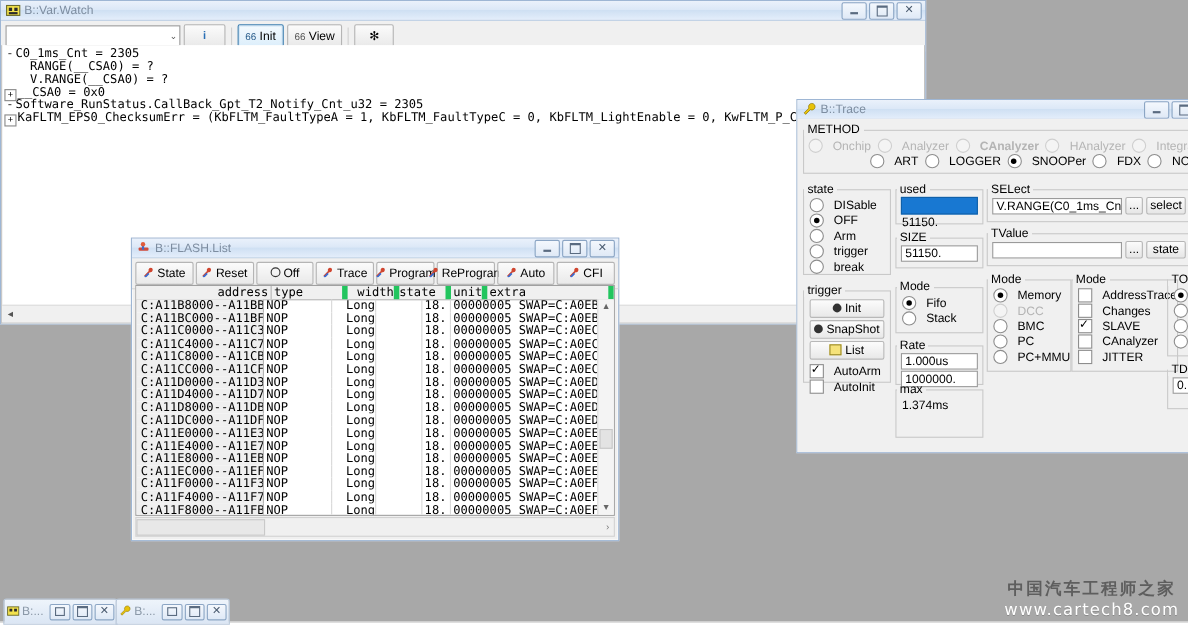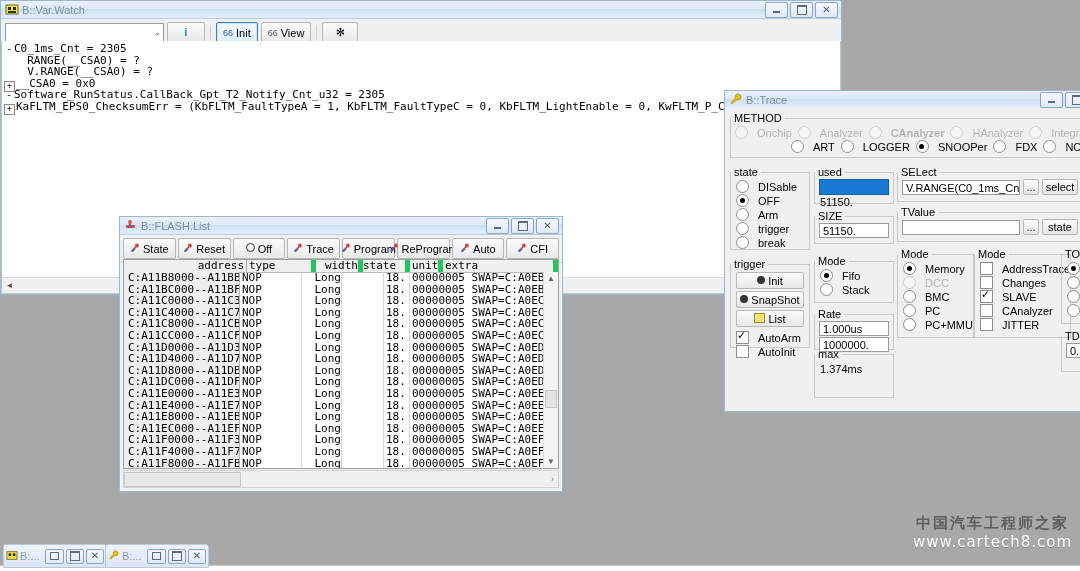--- a/index.html
+++ b/index.html
@@ -108,21 +108,21 @@
 
   
   #taskbar{position:absolute;left:0;bottom:0;width:1080px;height:31px;background:#a8a8a8;}
   .tb-win{position:absolute;top:4px;height:22px;border:1px solid #b9c8da;border-radius:3px 3px 0 0;
           background:linear-gradient(to bottom,#eef4fb,#dbe6f4);display:flex;align-items:center;
           padding:0 2px;gap:2px;}
   .tb-win .ttext{color:#8b99a8;font-size:11px;width:26px;overflow:hidden;white-space:nowrap;}
   .tb-sheet{position:absolute;left:0;bottom:0;width:1080px;height:5px;background:#fff;
             border-top:1px solid #c9c9c9;}
   
-  #watermark{position:absolute;right:8px;bottom:20px;text-align:center;}
+  #watermark{position:absolute;right:8px;bottom:8px;text-align:center;}
   #watermark .cn{font-size:15px;color:#5e5e5e;letter-spacing:2px;font-weight:bold;
       font-family:"DejaVu Sans",sans-serif;}
   #watermark .url{font-size:15px;color:#ffffff;letter-spacing:1px;
       font-family:"DejaVu Sans",sans-serif;text-shadow:0 1px 0 #8a8a8a;}
 </style>
 </head>
 <body>
 
 <div class="win" id="watch">
   <div class="titlebar">

